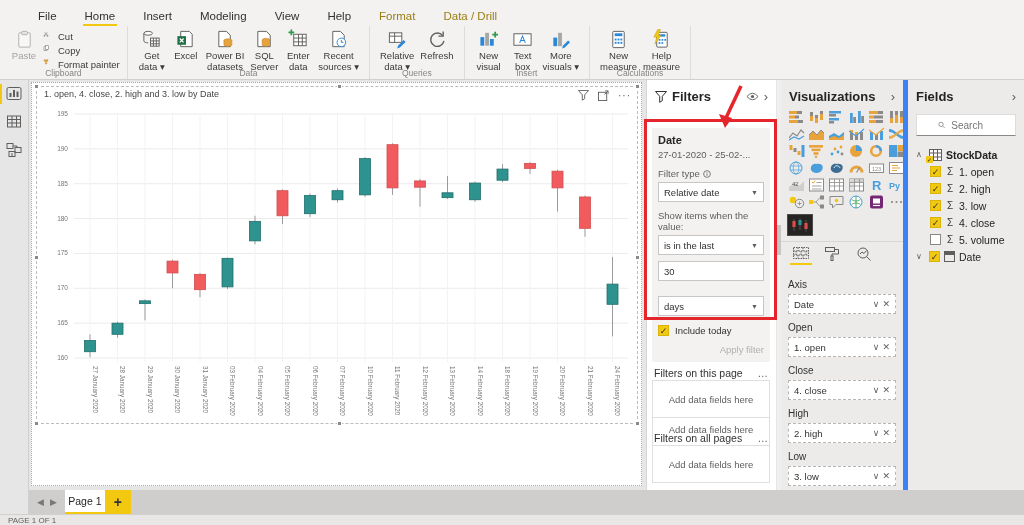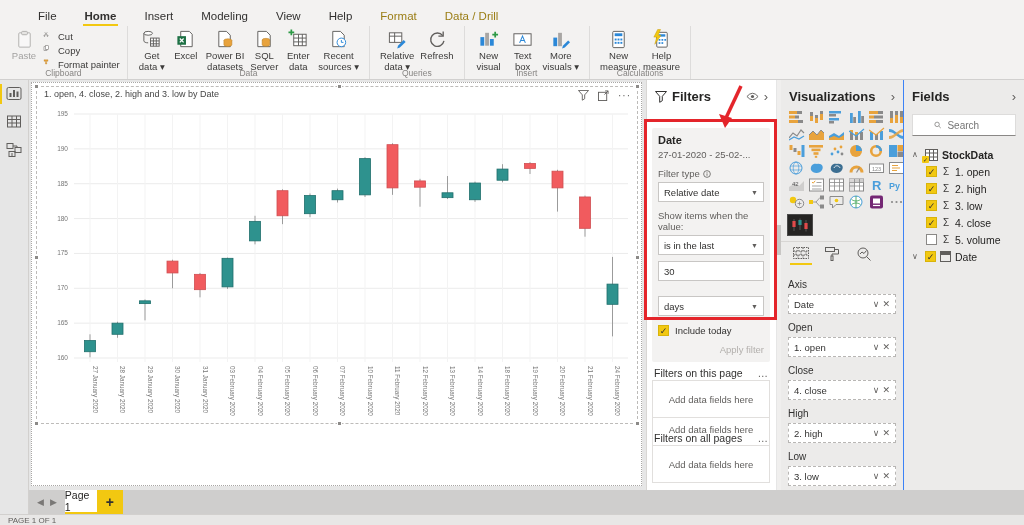--- a/index.html
+++ b/index.html
@@ -4,21 +4,21 @@
 <style>
   html,body{margin:0;padding:0;}
   body{width:1024px;height:525px;position:relative;overflow:hidden;background:#e6e6e6;
        font-family:"Liberation Sans","DejaVu Sans",sans-serif;color:#323130;
        -webkit-font-smoothing:antialiased;}
   svg{display:block}
   
   .ribbon-tabs{position:absolute;left:0;top:0;width:1024px;height:26px;background:#f3f2f1;
      display:flex;align-items:flex-end;padding-left:26px;box-sizing:border-box;gap:4px;}
   .rtab{font-size:11.5px;padding:5px 12px 4px;color:#323130;position:relative;cursor:default;}
-  .rtab.active{font-weight:700;}
+  .rtab.active{font-weight:400;}
   .rtab.active:after{content:"";position:absolute;left:10px;right:10px;bottom:-1px;height:3px;background:#f2c811;}
   .rtab.gold{color:#9a7d14;}
   
   .ribbon{position:absolute;left:0;top:26px;width:1024px;height:54px;background:#f3f2f1;
      border-bottom:1px solid #d1d0cf;display:flex;box-sizing:border-box;}
   .rgroup{position:relative;display:flex;align-items:flex-start;padding:3px 7px 12px;border-right:1px solid #dddcdb;}
   .rgroup-label{position:absolute;left:0;right:0;bottom:1px;text-align:center;font-size:8.5px;color:#868482;}
   .bigbtn{display:flex;flex-direction:column;align-items:center;margin:0 3px;font-size:9.5px;
      line-height:1.12;text-align:center;color:#3b3a39;cursor:pointer;min-width:28px;}
   .bigbtn svg{width:21px;height:21px;margin-bottom:1px;}
@@ -77,38 +77,38 @@
   .viztab{position:relative;padding-bottom:4px;cursor:pointer;color:#444;}
   .viztab.active:after{content:"";position:absolute;left:-3px;right:-3px;bottom:0;height:2.5px;background:#f2c811;}
   .wells{padding:6px 7px 0;}
   .wlabel{font-size:10px;color:#323130;margin:8px 0 4px;}
   .wchip{height:18px;background:#fff;border:1px dashed #b8b6b4;display:flex;align-items:center;
      font-size:9.5px;color:#323130;padding:0 5px;gap:3px;cursor:pointer;}
   .wchip .wtext{flex:1;white-space:nowrap;overflow:hidden;}
   .wchip .wc{color:#605e5c;font-size:9px;cursor:pointer;}
   .wchip.placeholder{border:1px solid #e1dfdd;color:#605e5c;}
   
-  .fieldspane{position:absolute;left:903px;top:80px;width:121px;height:434px;background:#ecebea;border-left:1px solid #3b82f6;box-sizing:border-box;}
+  .fieldspane{position:absolute;left:903px;top:80px;width:121px;height:434px;background:#ecebea;border-left:5px solid #3b82f6;box-sizing:border-box;}
   .search{margin:8px 8px 0;height:20px;background:#fff;border:1px solid #dddcdb;border-bottom:1px solid #8a8886;
      display:flex;align-items:center;gap:4px;padding:0 21px;}
   .search input{border:0;outline:0;width:100%;font-size:10px;color:#323130;background:transparent;font-family:inherit;}
   .ftree{margin-top:10px;font-size:10.5px;color:#252423;}
   .frow2{display:flex;align-items:center;gap:4px;height:17px;padding-left:8px;cursor:pointer;}
   .frow2 .indent{width:10px;flex:none;}
   .sigma{font-size:10px;color:#3b3a39;width:10px;text-align:center;flex:none;}
   .tname{font-weight:700;}
   .tblicon{position:relative;width:13px;height:12px;flex:none;}
   .tblicon .badge{position:absolute;left:-3px;bottom:-2px;width:7px;height:7px;background:#f2c811;font-size:6px;
       display:flex;align-items:center;justify-content:center;color:#323130;border-radius:1px;}
   .cal{width:11px;height:11px;border:1px solid #605e5c;box-sizing:border-box;position:relative;flex:none;}
   .cal:before{content:"";position:absolute;left:0;right:0;top:0;height:3px;background:#605e5c;}
   
   .pagebar{position:absolute;left:29px;top:490px;width:995px;height:24px;background:#cfcecd;display:flex;align-items:stretch;}
   .pb-arrows{display:flex;align-items:center;gap:6px;padding:0 8px;color:#7a7876;font-size:9px;}
-  .ptab{width:32px;background:#fff;display:flex;align-items:center;justify-content:center;font-size:10.5px;color:#252423;
+  .ptab{width:40px;background:#fff;display:flex;align-items:center;justify-content:center;font-size:10.5px;color:#252423;
      border-bottom:2px solid #f2c811;box-sizing:border-box;cursor:pointer;}
   .ptab-add{width:26px;background:#f2c811;display:flex;align-items:center;justify-content:center;
      font-size:14px;font-weight:700;color:#323130;cursor:pointer;}
   .statusbar{position:absolute;left:0;top:514px;width:1024px;height:11px;background:#e8e7e6;border-top:1px solid #d2d0ce;
      font-size:8px;color:#605e5c;display:flex;align-items:center;padding-left:8px;box-sizing:border-box;}
 </style>
 </head>
 <body>
 
 <div class="ribbon-tabs" id="ribbon-tabs">

